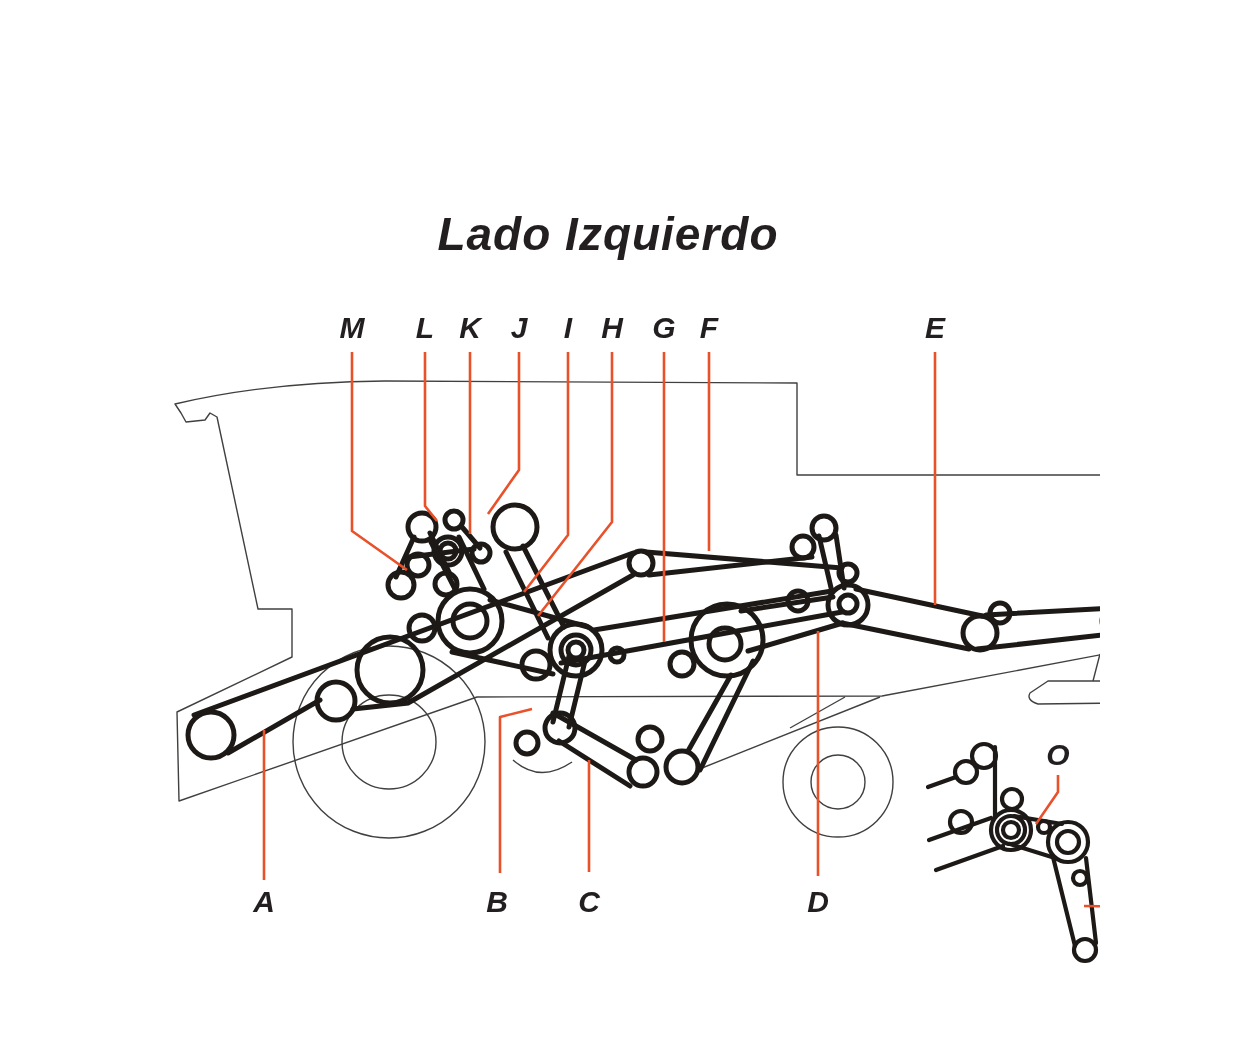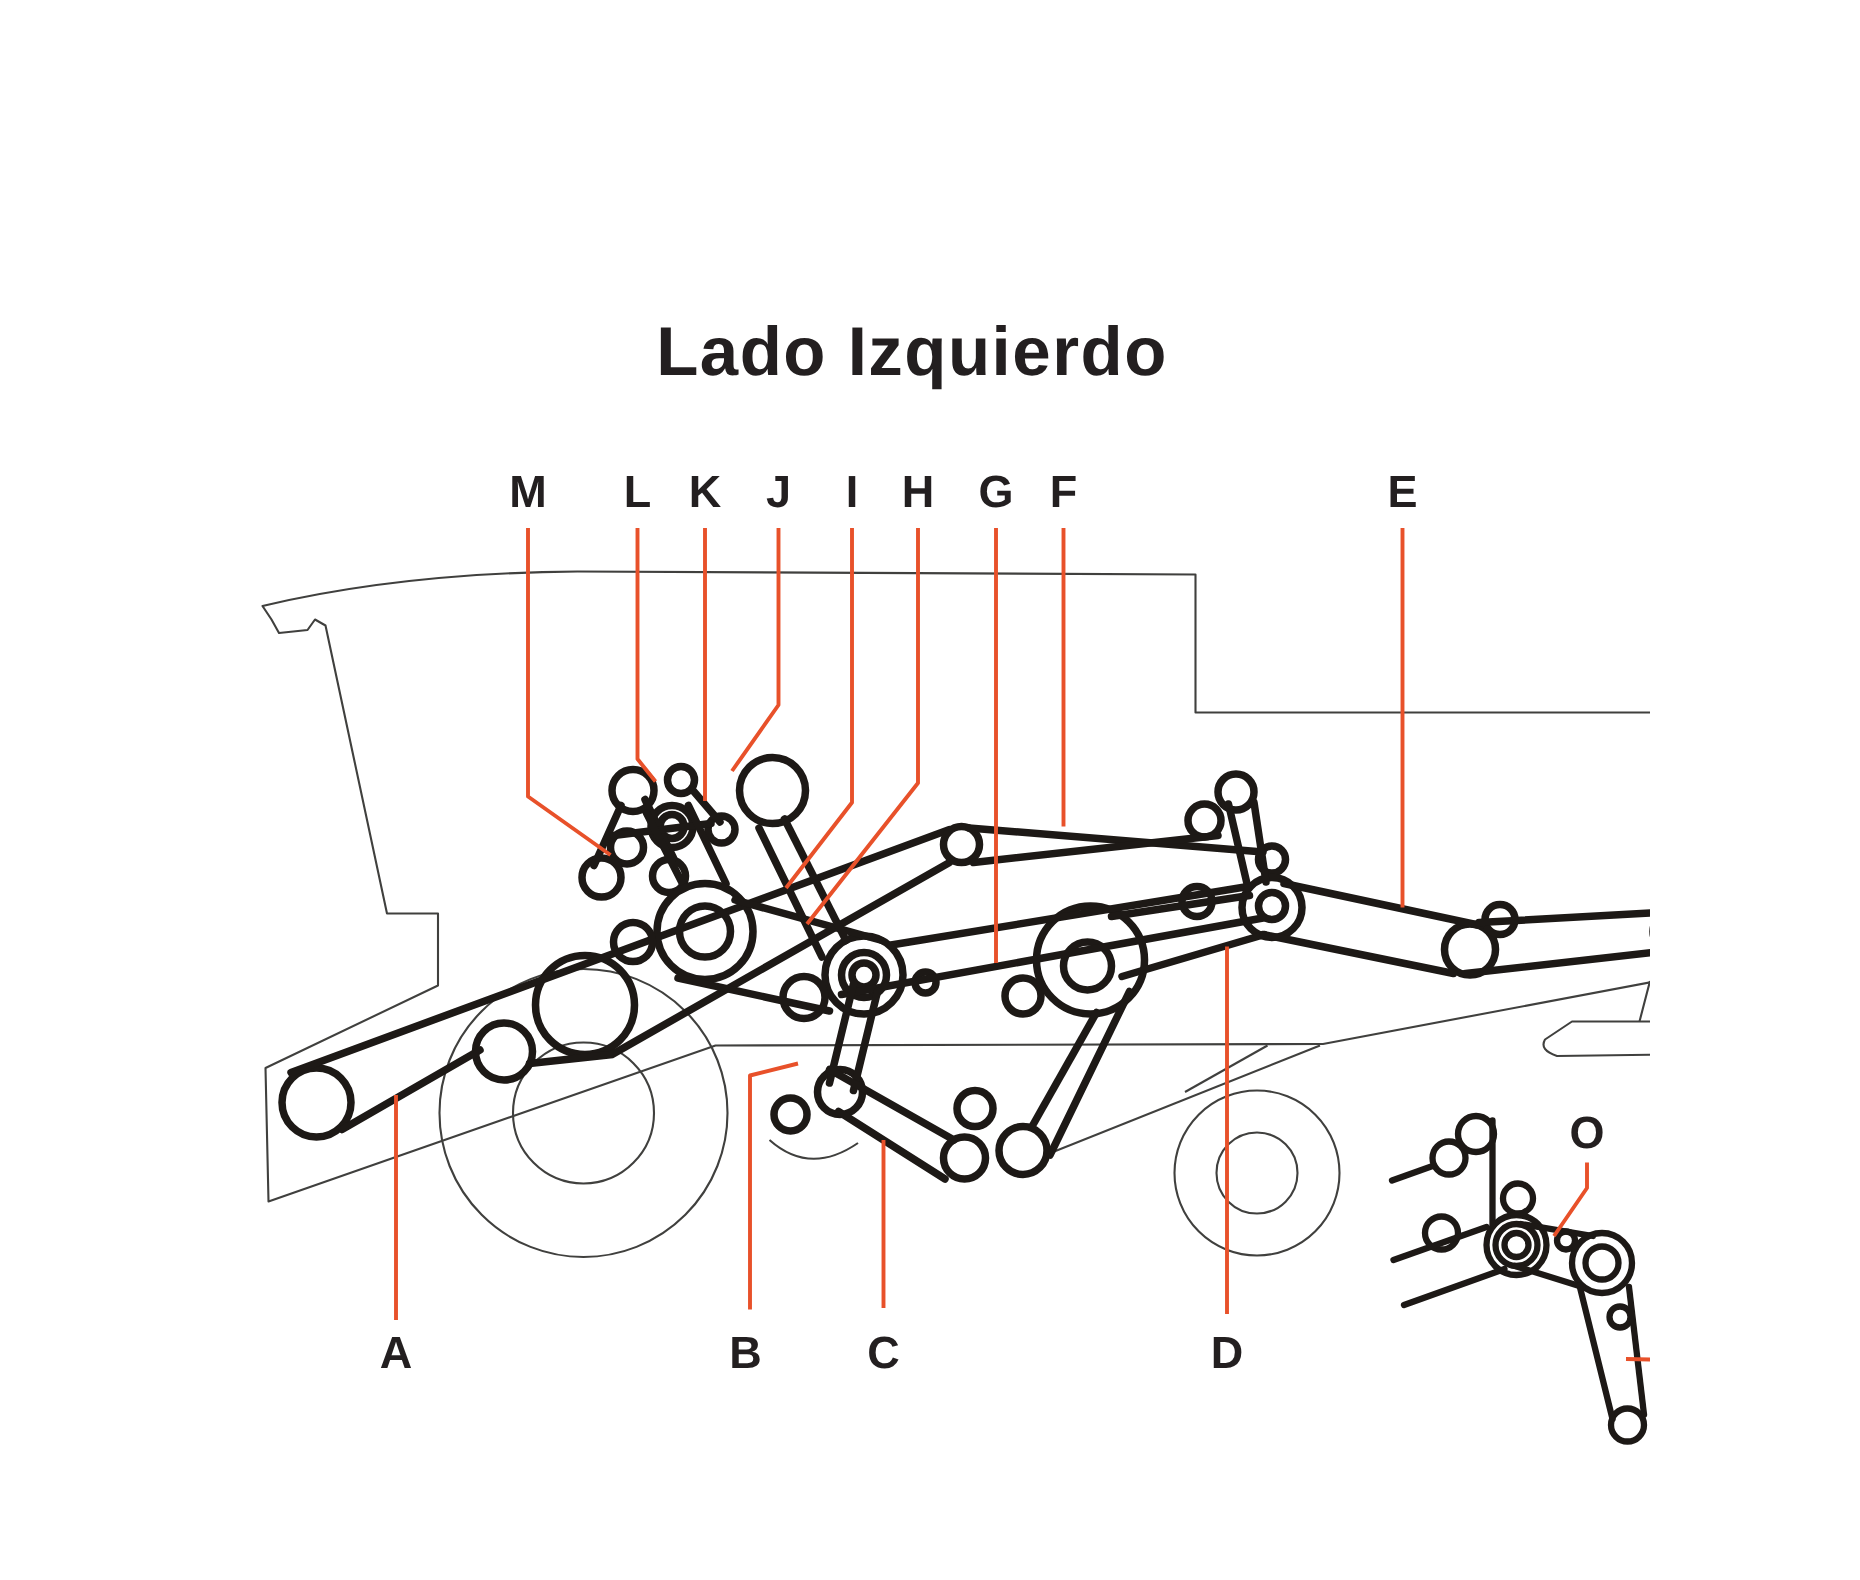--- a/index.html
+++ b/index.html
@@ -1,17 +1,17 @@
 <!DOCTYPE html>
 <html><head>
 <meta charset="utf-8">
 <style>
   html,body{margin:0;padding:0;background:#ffffff;}
   body{width:1240px;height:1053px;font-family:"Liberation Sans",sans-serif;}
-  #stage{position:relative;width:1100px;height:1053px;background:#fff;overflow:hidden;}
+  #stage{position:relative;width:1100px;height:1053px;background:#fff;overflow:hidden;font-style:italic;}
   svg{display:block}
   .outline{fill:none;stroke:#40403e;stroke-width:1.4;stroke-linejoin:round;}
   .belt{fill:none;stroke:#1d1916;stroke-width:5;stroke-linecap:round;}
   .belt-thin{fill:none;stroke:#1d1916;stroke-width:4.2;stroke-linecap:round;}
   .leader{fill:none;stroke:#e8512a;stroke-width:2.6;stroke-linejoin:round;}
   .callout{fill:#231f20;font-weight:bold;font-size:30px;text-anchor:middle;}
   .title{fill:#231f20;font-weight:bold;font-size:46px;text-anchor:middle;letter-spacing:1px;}
 </style>
 </head>
 <body>

